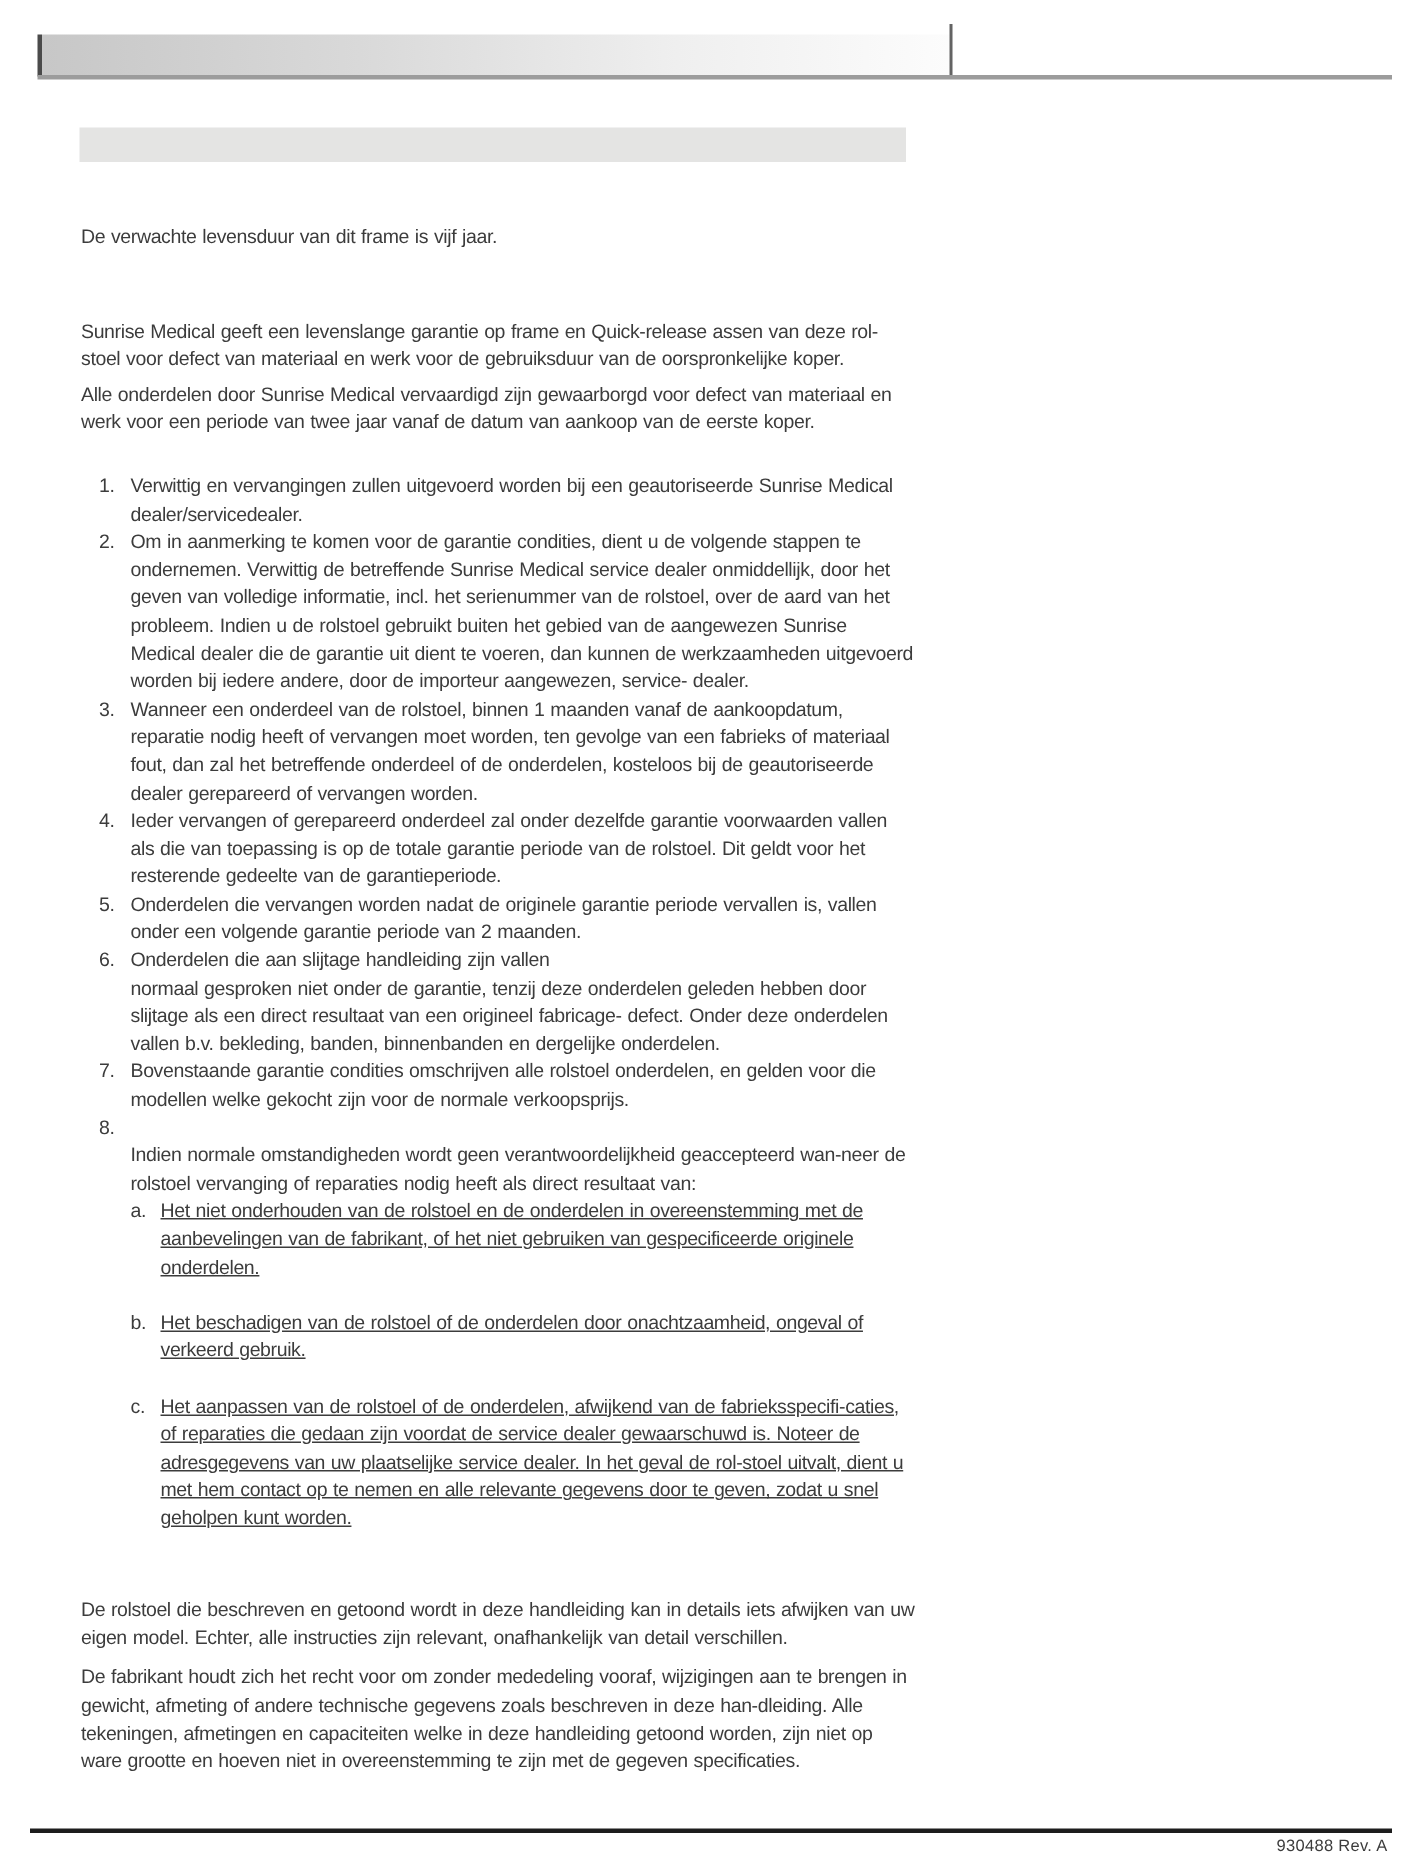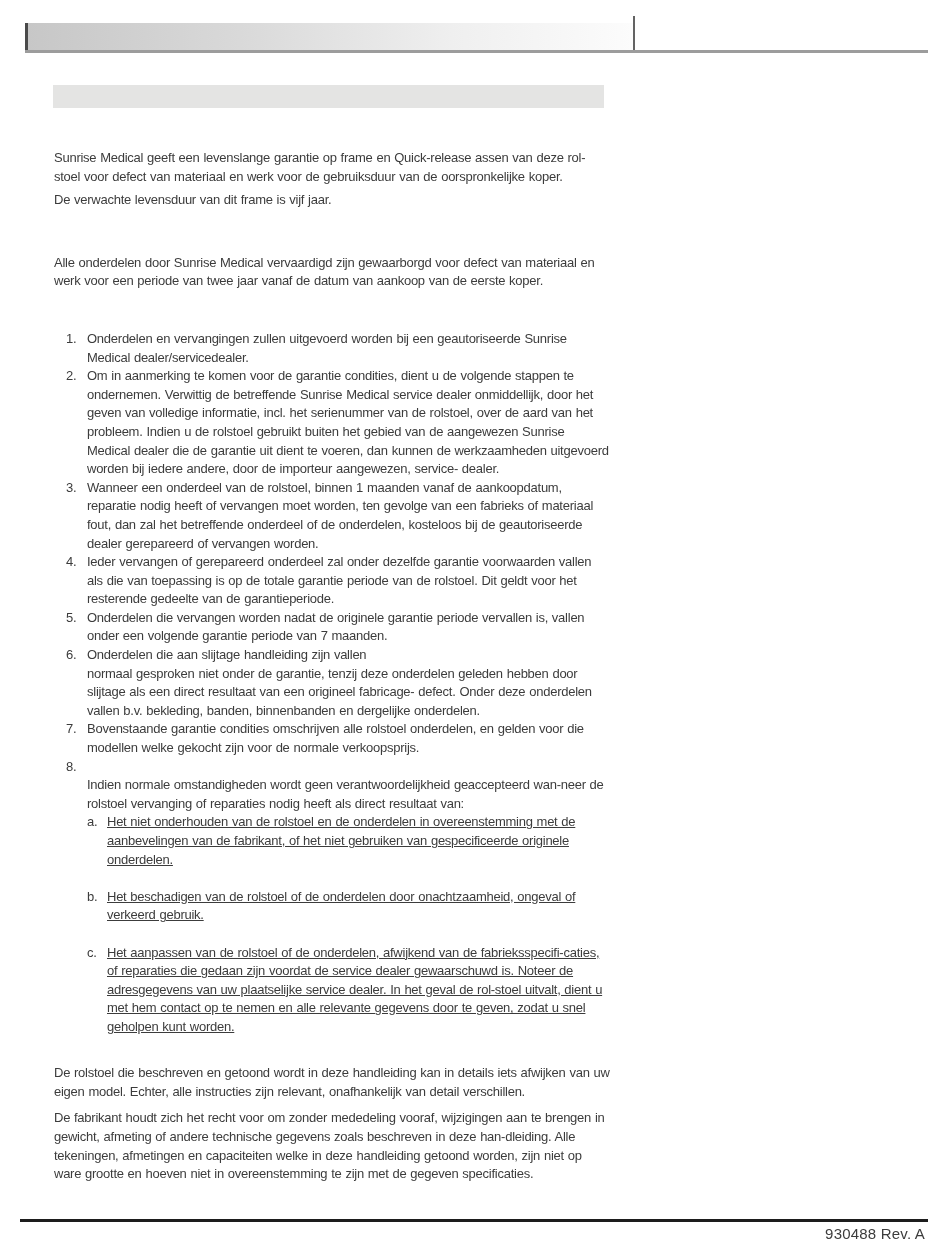--- a/index.html
+++ b/index.html
@@ -47,103 +47,103 @@
     width: 556px;
     font-size: 13px;
     line-height: 18.6px;
     letter-spacing: -0.25px;
     word-spacing: 0.5px;
     color: #3c3c3c;
   }
   .para { margin: 0; }
   .para.p1 { margin-bottom: 5px; }
   .para.p2 { margin-bottom: 44px; }
-  .para.p3 { margin-bottom: 39px; }
+  .para.p3 { margin-bottom: 24px; }
   .wlist { }
   .witem { display: flex; }
   .witem .num {
     flex: none;
     width: 33px;
     padding-left: 12px;
   }
   .witem .itext {
     flex: 1;
     white-space: pre-line;
   }
   .subitem { display: flex; }
   .subitem .letter {
     flex: none;
     width: 20px;
   }
   .subitem .stext { flex: 1; text-decoration: underline; }
-  .closing1 { margin-top: 9px; }
+  .closing1 { margin-top: 24px; }
   .closing2 { margin-top: 8px; }
   .serial-line {
     margin-top: 35px;
     padding-left: 14px;
     white-space: nowrap;
   }
   .serial-blank { letter-spacing: 0; }
   
   .bottom-rule {
     position: absolute;
     left: 20px; top: 1219px;
     width: 908px; height: 2.5px;
     background: #1d1d1d;
   }
   .doc-code {
     position: absolute;
     right: 25px; top: 1225px;
-    font-size: 15px;
+    font-size: 11px;
     letter-spacing: 0.2px;
     color: #3c3c3c;
   }
 </style>
 </head>
 <body>
 
 <div class="page">
 
   <div class="header-band"></div>
   <div class="header-divider"></div>
   <div class="header-rule"></div>
 
   <div class="section-bar"></div>
 
   <div class="content">
 
+    <p class="para p2">De verwachte levensduur van dit frame is vijf jaar.</p>
     <p class="para p1">Sunrise Medical geeft een levenslange garantie op frame en Quick-release assen van deze rol-stoel voor defect van materiaal en werk voor de gebruiksduur van de oorspronkelijke koper.</p>
-    <p class="para p2">De verwachte levensduur van dit frame is vijf jaar.</p>
     <p class="para p3">Alle onderdelen door Sunrise Medical vervaardigd zijn gewaarborgd voor defect van materiaal en werk voor een periode van twee jaar vanaf de datum van aankoop van de eerste koper.</p>
 
     <div class="wlist">
 
       <div class="witem">
         <span class="num">1.</span>
-        <span class="itext">Onderdelen en vervangingen zullen uitgevoerd worden bij een geautoriseerde Sunrise Medical dealer/servicedealer.</span>
+        <span class="itext">Verwittig en vervangingen zullen uitgevoerd worden bij een geautoriseerde Sunrise Medical dealer/servicedealer.</span>
       </div>
 
       <div class="witem">
         <span class="num">2.</span>
         <span class="itext">Om in aanmerking te komen voor de garantie condities, dient u de volgende stappen te ondernemen. Verwittig de betreffende Sunrise Medical service dealer onmiddellijk, door het geven van volledige informatie, incl. het serienummer van de rolstoel, over de aard van het probleem. Indien u de rolstoel gebruikt buiten het gebied van de aangewezen Sunrise Medical dealer die de garantie uit dient te voeren, dan kunnen de werkzaamheden uitgevoerd worden bij iedere andere, door de importeur aangewezen, service- dealer.</span>
       </div>
 
       <div class="witem">
         <span class="num">3.</span>
         <span class="itext">Wanneer een onderdeel van de rolstoel, binnen 1 maanden vanaf de aankoopdatum, reparatie nodig heeft of vervangen moet worden, ten gevolge van een fabrieks of materiaal fout, dan zal het betreffende onderdeel of de onderdelen, kosteloos bij de geautoriseerde dealer gerepareerd of vervangen worden.</span>
       </div>
 
       <div class="witem">
         <span class="num">4.</span>
         <span class="itext">Ieder vervangen of gerepareerd onderdeel zal onder dezelfde garantie voorwaarden vallen als die van toepassing is op de totale garantie periode van de rolstoel. Dit geldt voor het resterende gedeelte van de garantieperiode.</span>
       </div>
 
       <div class="witem">
         <span class="num">5.</span>
-        <span class="itext">Onderdelen die vervangen worden nadat de originele garantie periode vervallen is, vallen onder een volgende garantie periode van 7 maanden.</span>
+        <span class="itext">Onderdelen die vervangen worden nadat de originele garantie periode vervallen is, vallen onder een volgende garantie periode van 2 maanden.</span>
       </div>
 
       <div class="witem">
         <span class="num">6.</span>
         <span class="itext">Onderdelen die aan slijtage handleiding zijn vallen
 normaal gesproken niet onder de garantie, tenzij deze onderdelen geleden hebben door slijtage als een direct resultaat van een origineel fabricage- defect. Onder deze onderdelen vallen b.v. bekleding, banden, binnenbanden en dergelijke onderdelen.</span>
       </div>
 
       <div class="witem">
         <span class="num">7.</span>

